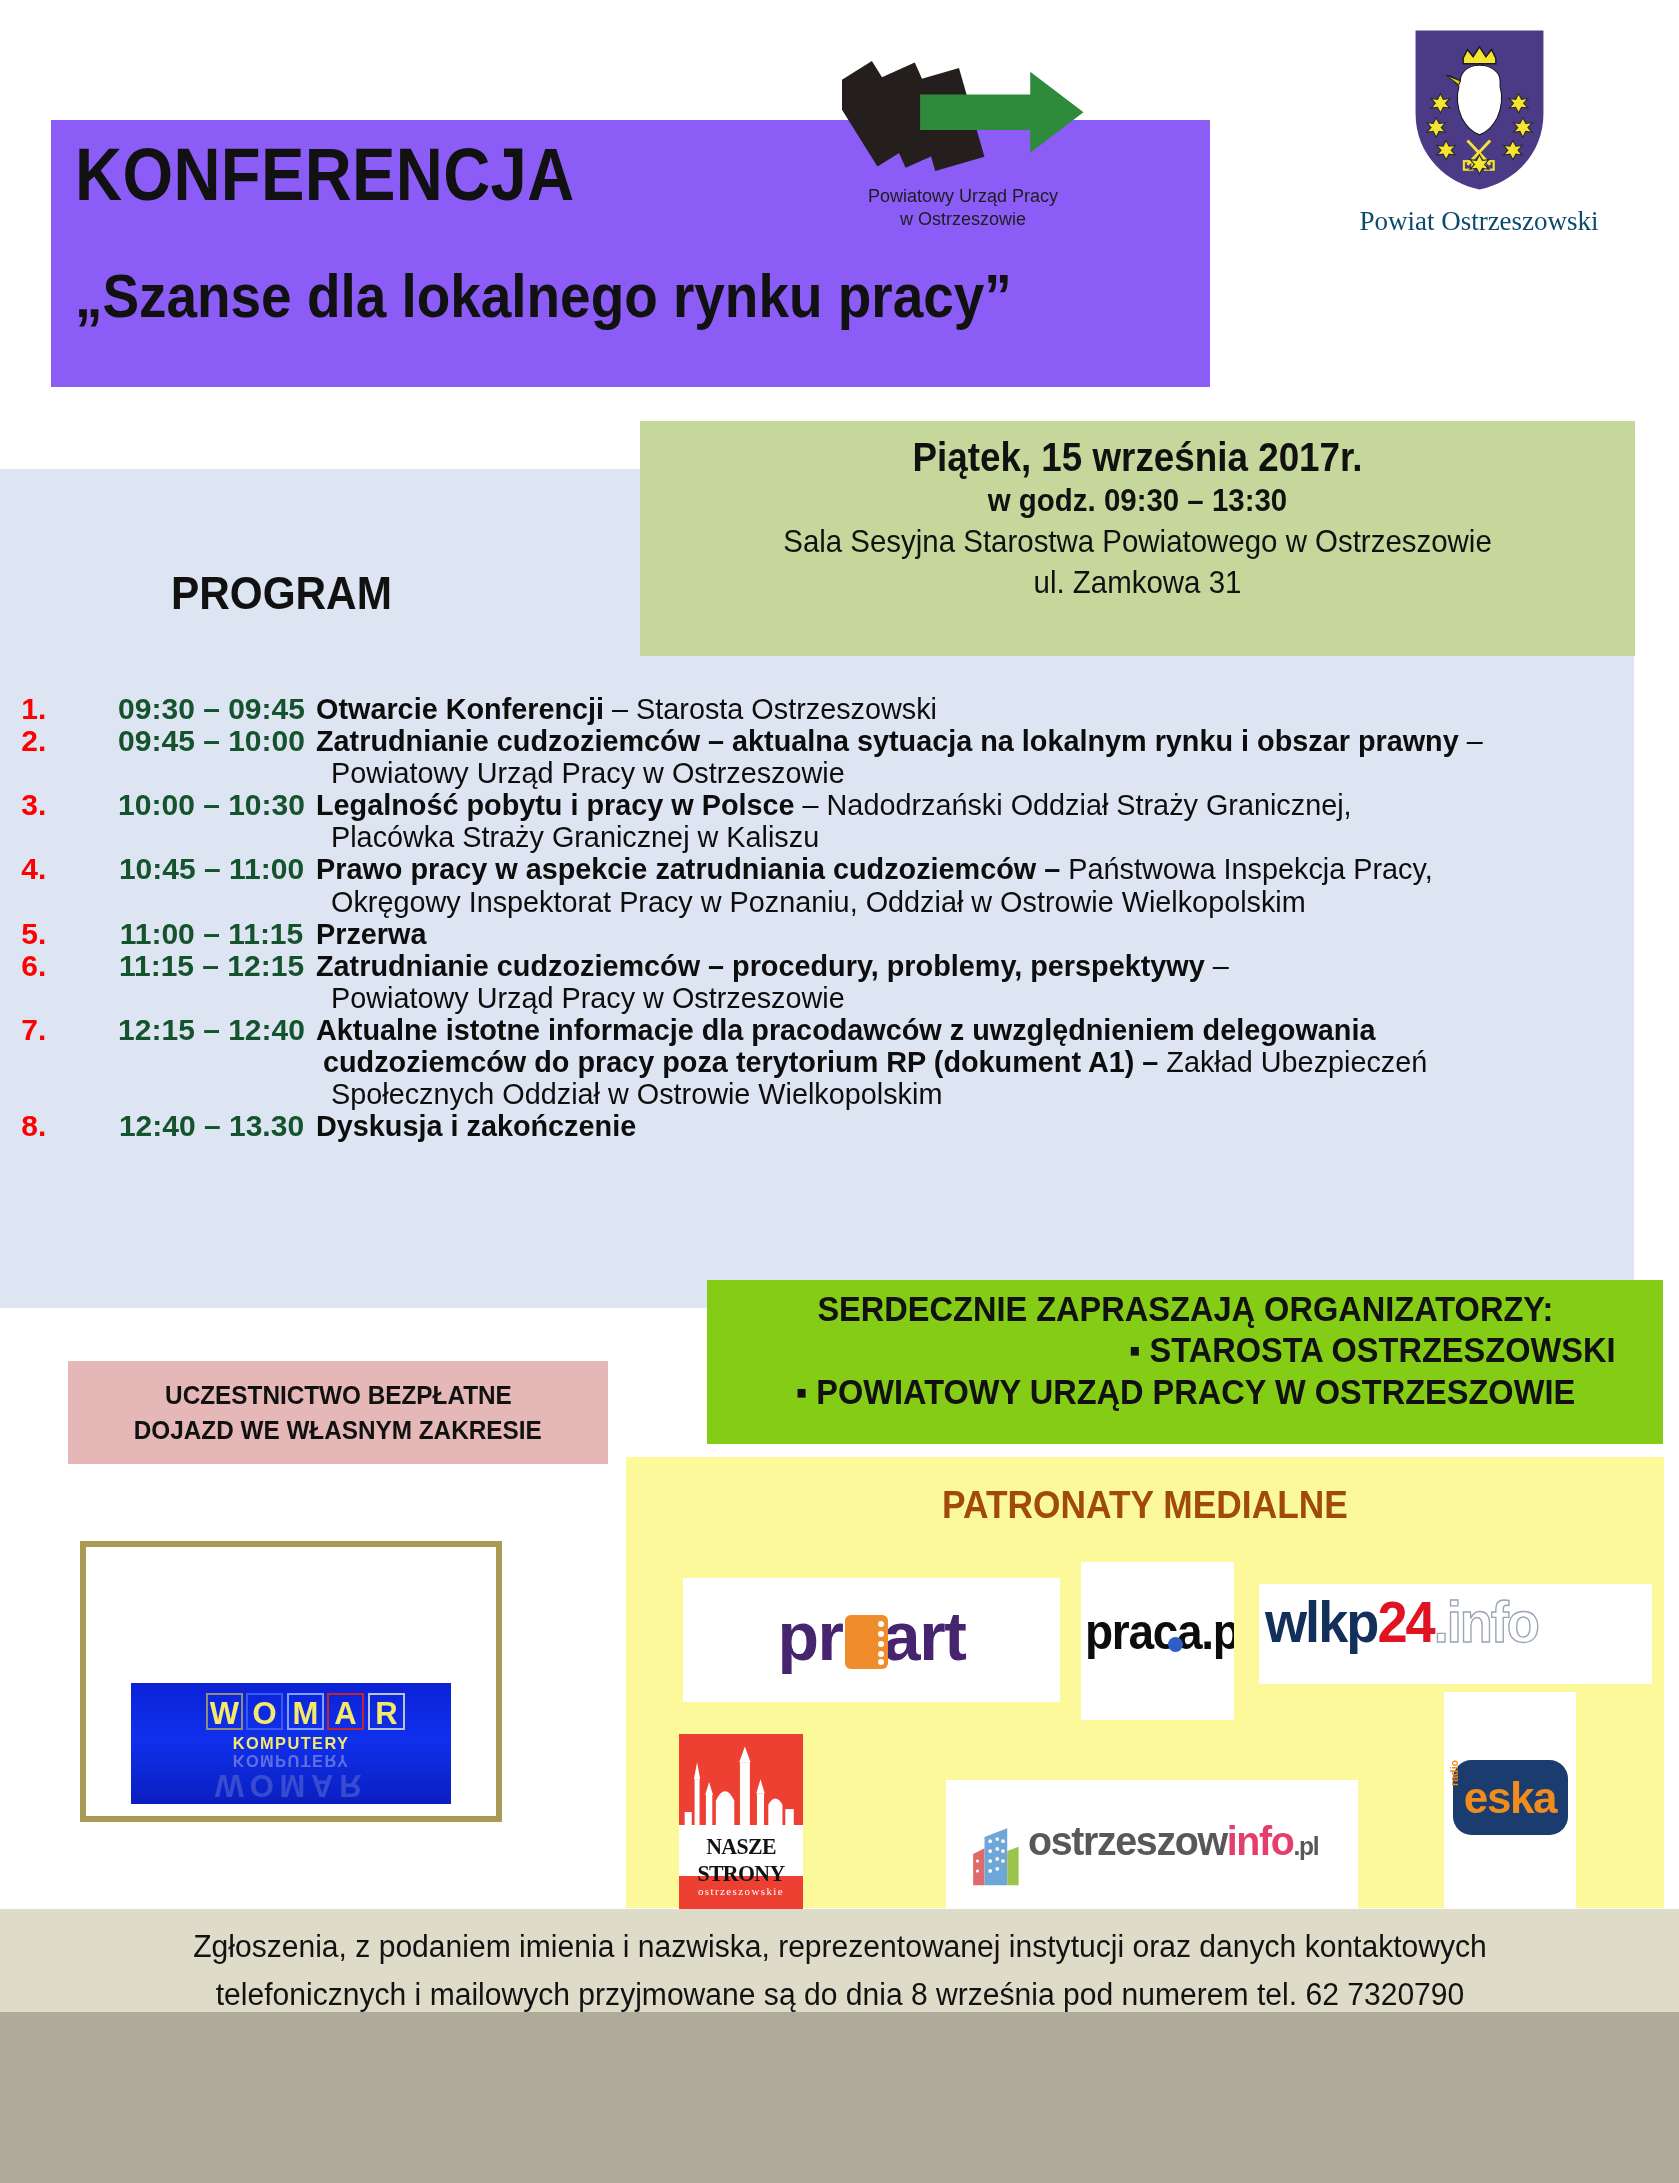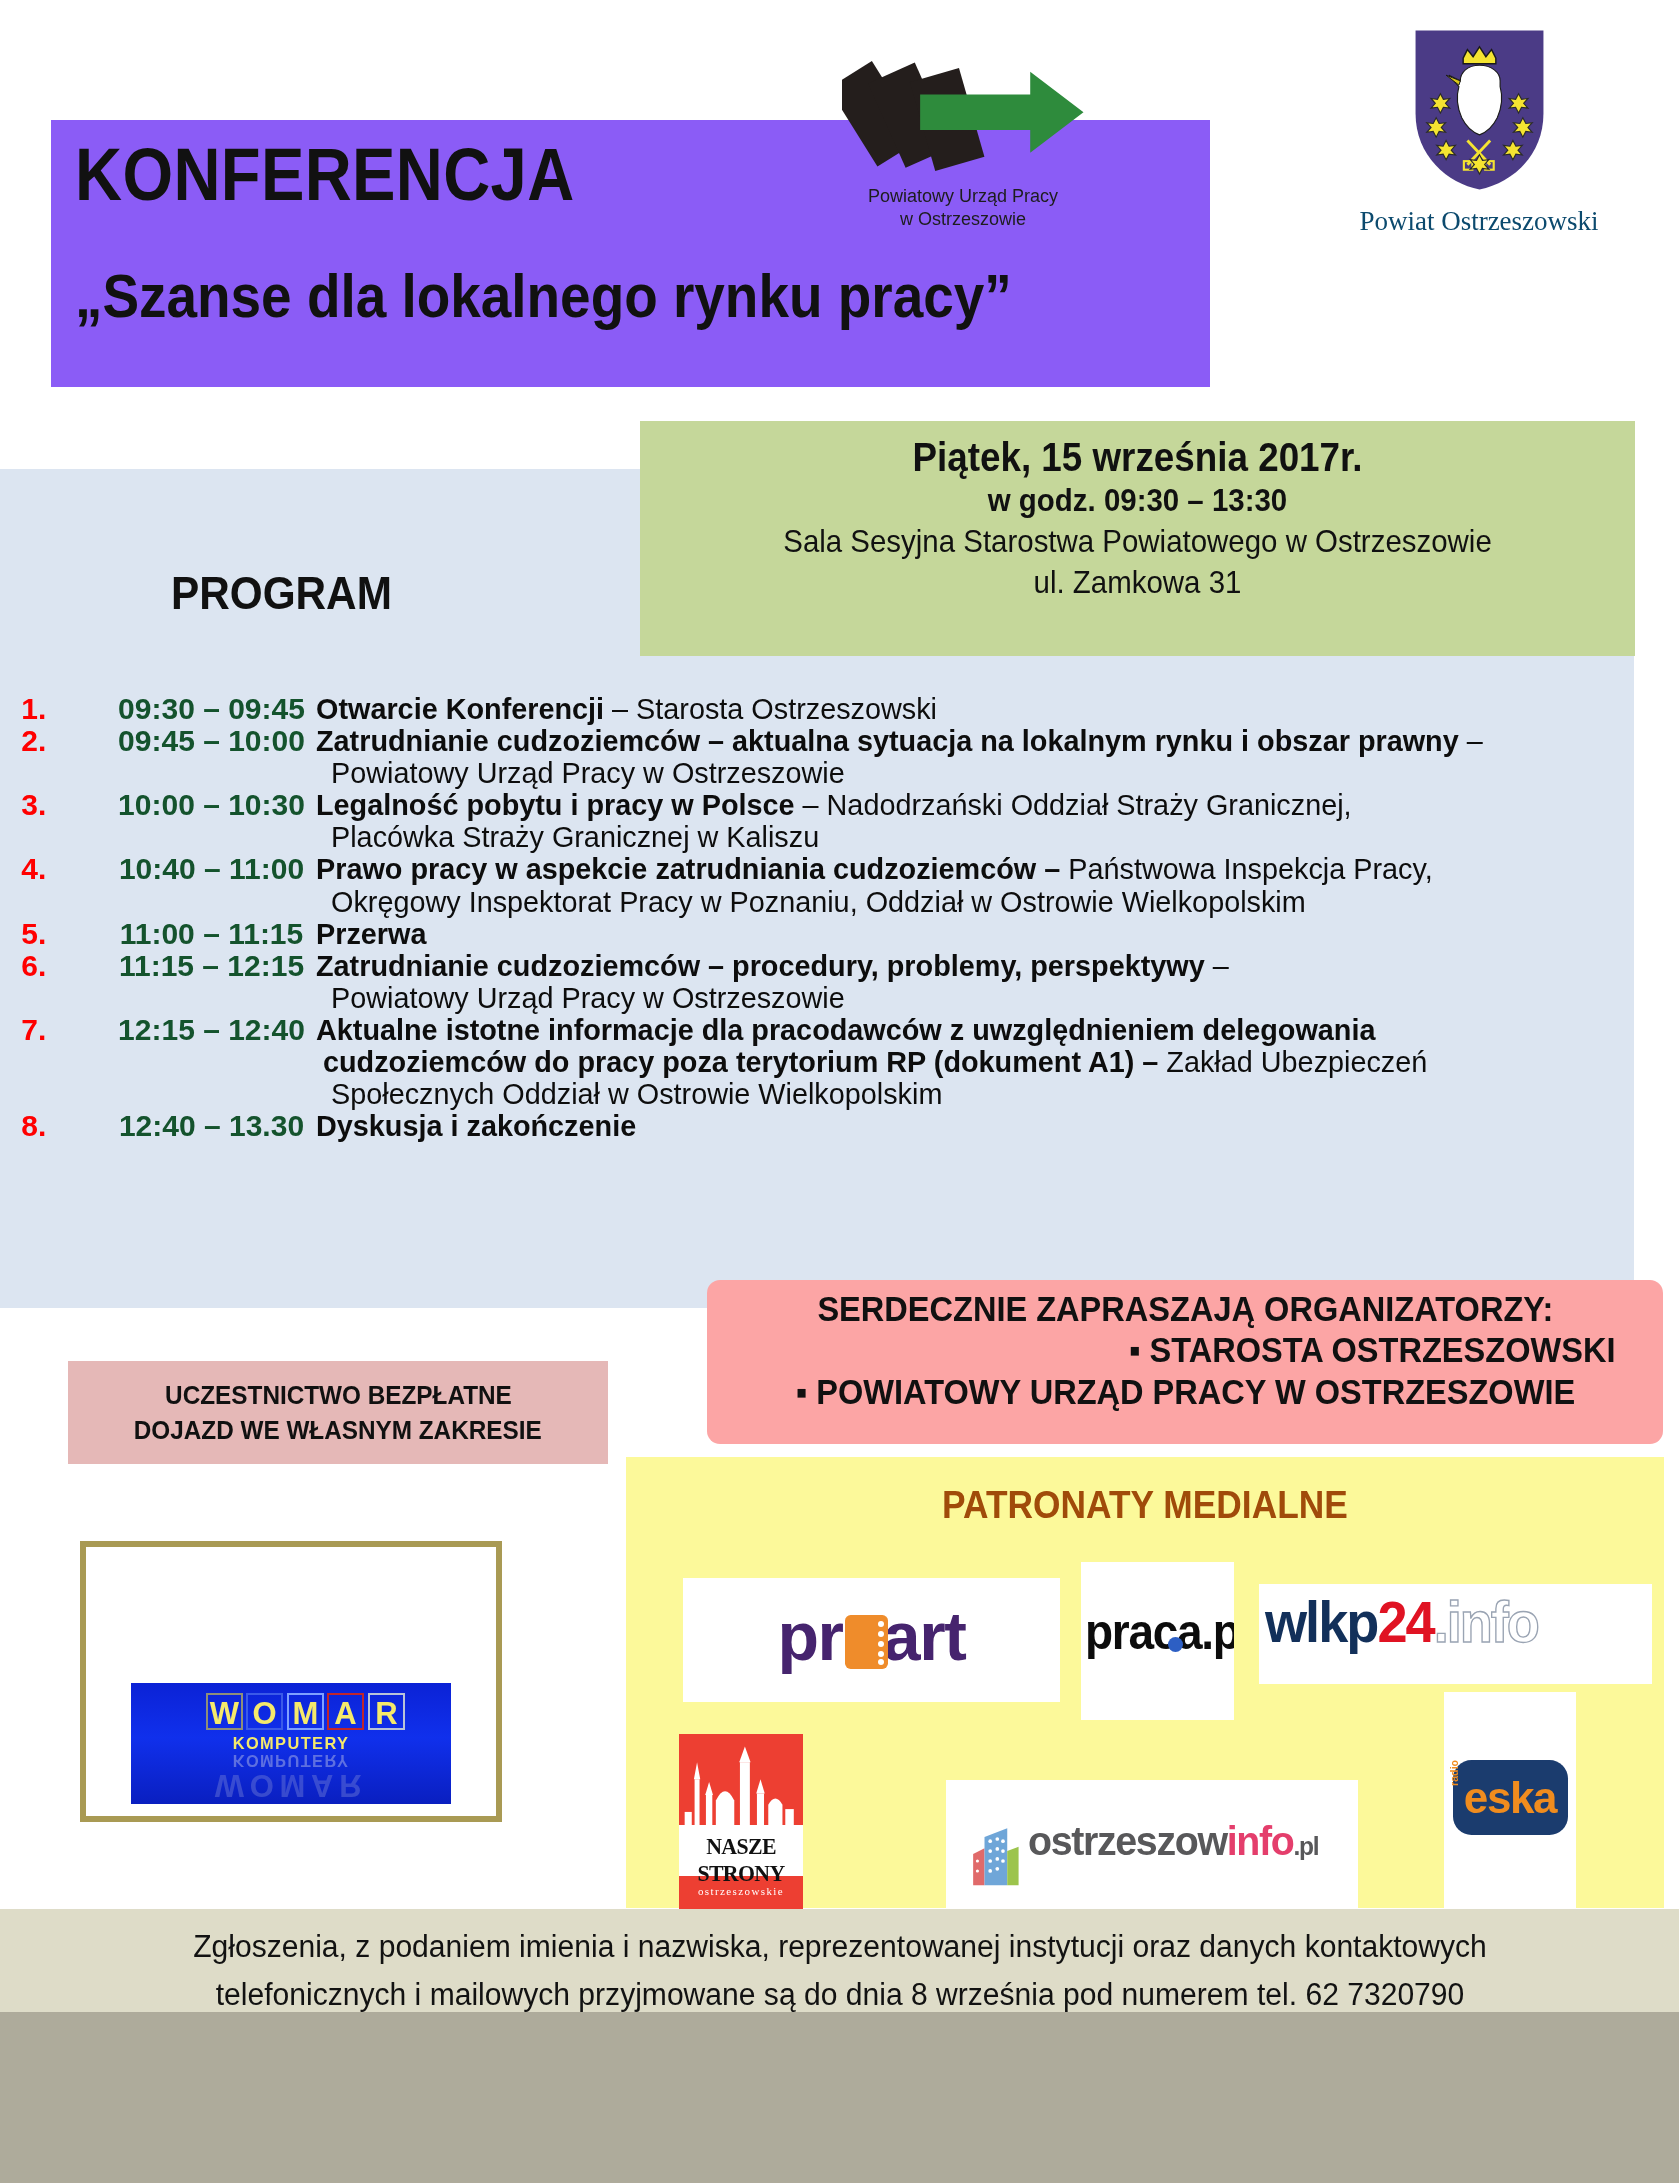--- a/index.html
+++ b/index.html
@@ -92,22 +92,22 @@
   .ptext b{font-weight:bold;}
   .pcont{
     margin-left:331px;font-size:30px;line-height:1.07;color:#0d0d0d;
     transform:scaleX(.96);transform-origin:left top;
   }
   .pcont.b{font-weight:bold;margin-left:323px;}
 
   
   #organizers-box{
     left:707px;top:1280px;width:956px;height:164px;
-    background:#fca5a5;color:#111;
-    box-sizing:border-box;padding:8.5px 15.6px 0 15.6px;border-radius:13px;
+    background:#84cc16;color:#111;
+    box-sizing:border-box;padding:8.5px 15.6px 0 15.6px;
   }
   #organizers-box .oh{font-size:35px;font-weight:bold;text-align:center;line-height:1.16;transform:scaleX(.93);}
   #organizers-box .oi{font-size:35px;font-weight:bold;text-align:right;line-height:1.2;transform:scaleX(.93);}
   #organizers-box .oi2{font-size:35px;font-weight:bold;text-align:center;line-height:1.2;transform:scaleX(.93);}
 
   
   #free-box{
     left:68px;top:1361px;width:540px;height:103px;
     background:#E5B8B7;color:#111;
     display:flex;flex-direction:column;align-items:center;justify-content:center;
@@ -329,21 +329,21 @@
       <div class="pcont">Powiatowy Urząd Pracy w Ostrzeszowie</div>
     </div>
     <div class="prow">
       <div class="pnum">3.</div>
       <div class="ptime">10:00 – 10:30</div>
       <div class="ptext"><b>Legalność pobytu i pracy w Polsce</b><span> – Nadodrzański Oddział Straży Granicznej,</span></div>
       <div class="pcont">Placówka Straży Granicznej w Kaliszu</div>
     </div>
     <div class="prow">
       <div class="pnum">4.</div>
-      <div class="ptime">10:40 – 11:00</div>
+      <div class="ptime">10:45 – 11:00</div>
       <div class="ptext"><b>Prawo pracy w aspekcie zatrudniania cudzoziemców –</b><span> Państwowa Inspekcja Pracy,</span></div>
       <div class="pcont">Okręgowy Inspektorat Pracy w Poznaniu, Oddział w Ostrowie Wielkopolskim</div>
     </div>
     <div class="prow">
       <div class="pnum">5.</div>
       <div class="ptime">11:00 – 11:15</div>
       <div class="ptext"><b>Przerwa</b><span></span></div>
     </div>
     <div class="prow">
       <div class="pnum">6.</div>

